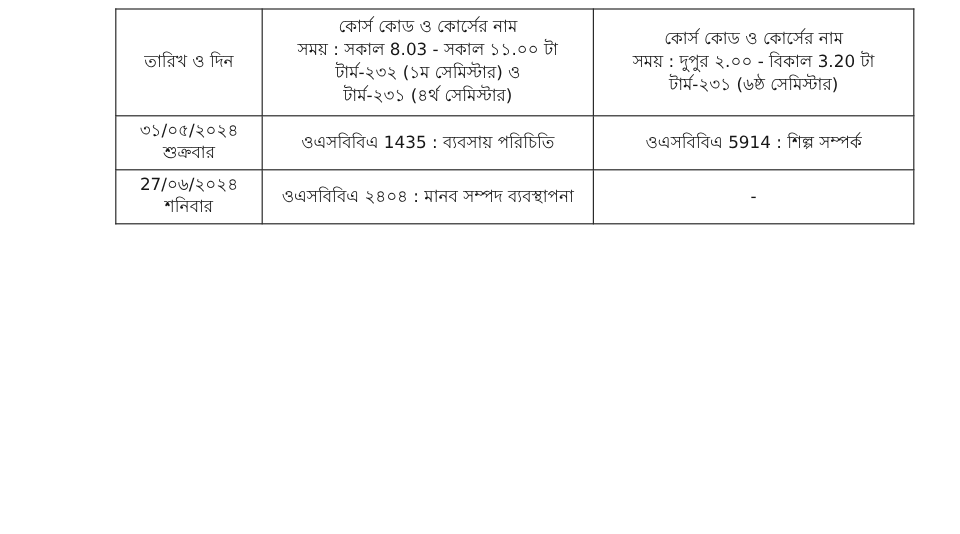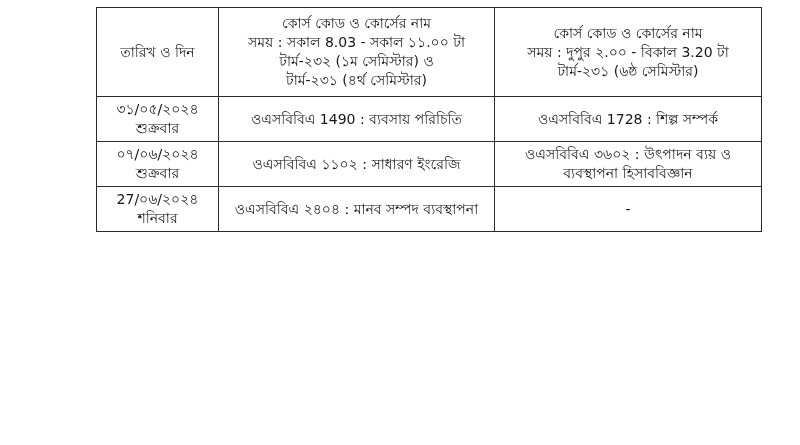--- a/index.html
+++ b/index.html
@@ -70,33 +70,25 @@
           <span class="hdr-line">সময় : দুপুর ২.০০ - বিকাল 3.20 টা</span>
           <span class="hdr-line">টার্ম-২৩১ (৬ষ্ঠ সেমিস্টার)</span>
         </td>
       </tr>
 
       <tr class="body-row">
         <td>
           <span class="date-line">৩১/০৫/২০২৪</span>
           <span class="date-line">শুক্রবার</span>
         </td>
-        <td>ওএসবিবিএ 1490 : ব্যবসায় পরিচিতি</td>
-        <td>ওএসবিবিএ 1728 : শিল্প সম্পর্ক</td>
+        <td>ওএসবিবিএ 1435 : ব্যবসায় পরিচিতি</td>
+        <td>ওএসবিবিএ 5914 : শিল্প সম্পর্ক</td>
       </tr>
 
 
-      <tr class="body-row">
-        <td>
-          <span class="date-line">০৭/০৬/২০২৪</span>
-          <span class="date-line">শুক্রবার</span>
-        </td>
-        <td>ওএসবিবিএ ১১০২ : সাধারণ ইংরেজি</td>
-        <td>ওএসবিবিএ ৩৬০২ : উৎপাদন ব্যয় ও ব্যবস্থাপনা হিসাববিজ্ঞান</td>
-      </tr>
 
 
 
 
 
       <tr class="body-row">
         <td>
           <span class="date-line">27/০৬/২০২৪</span>
           <span class="date-line">শনিবার</span>
         </td>

